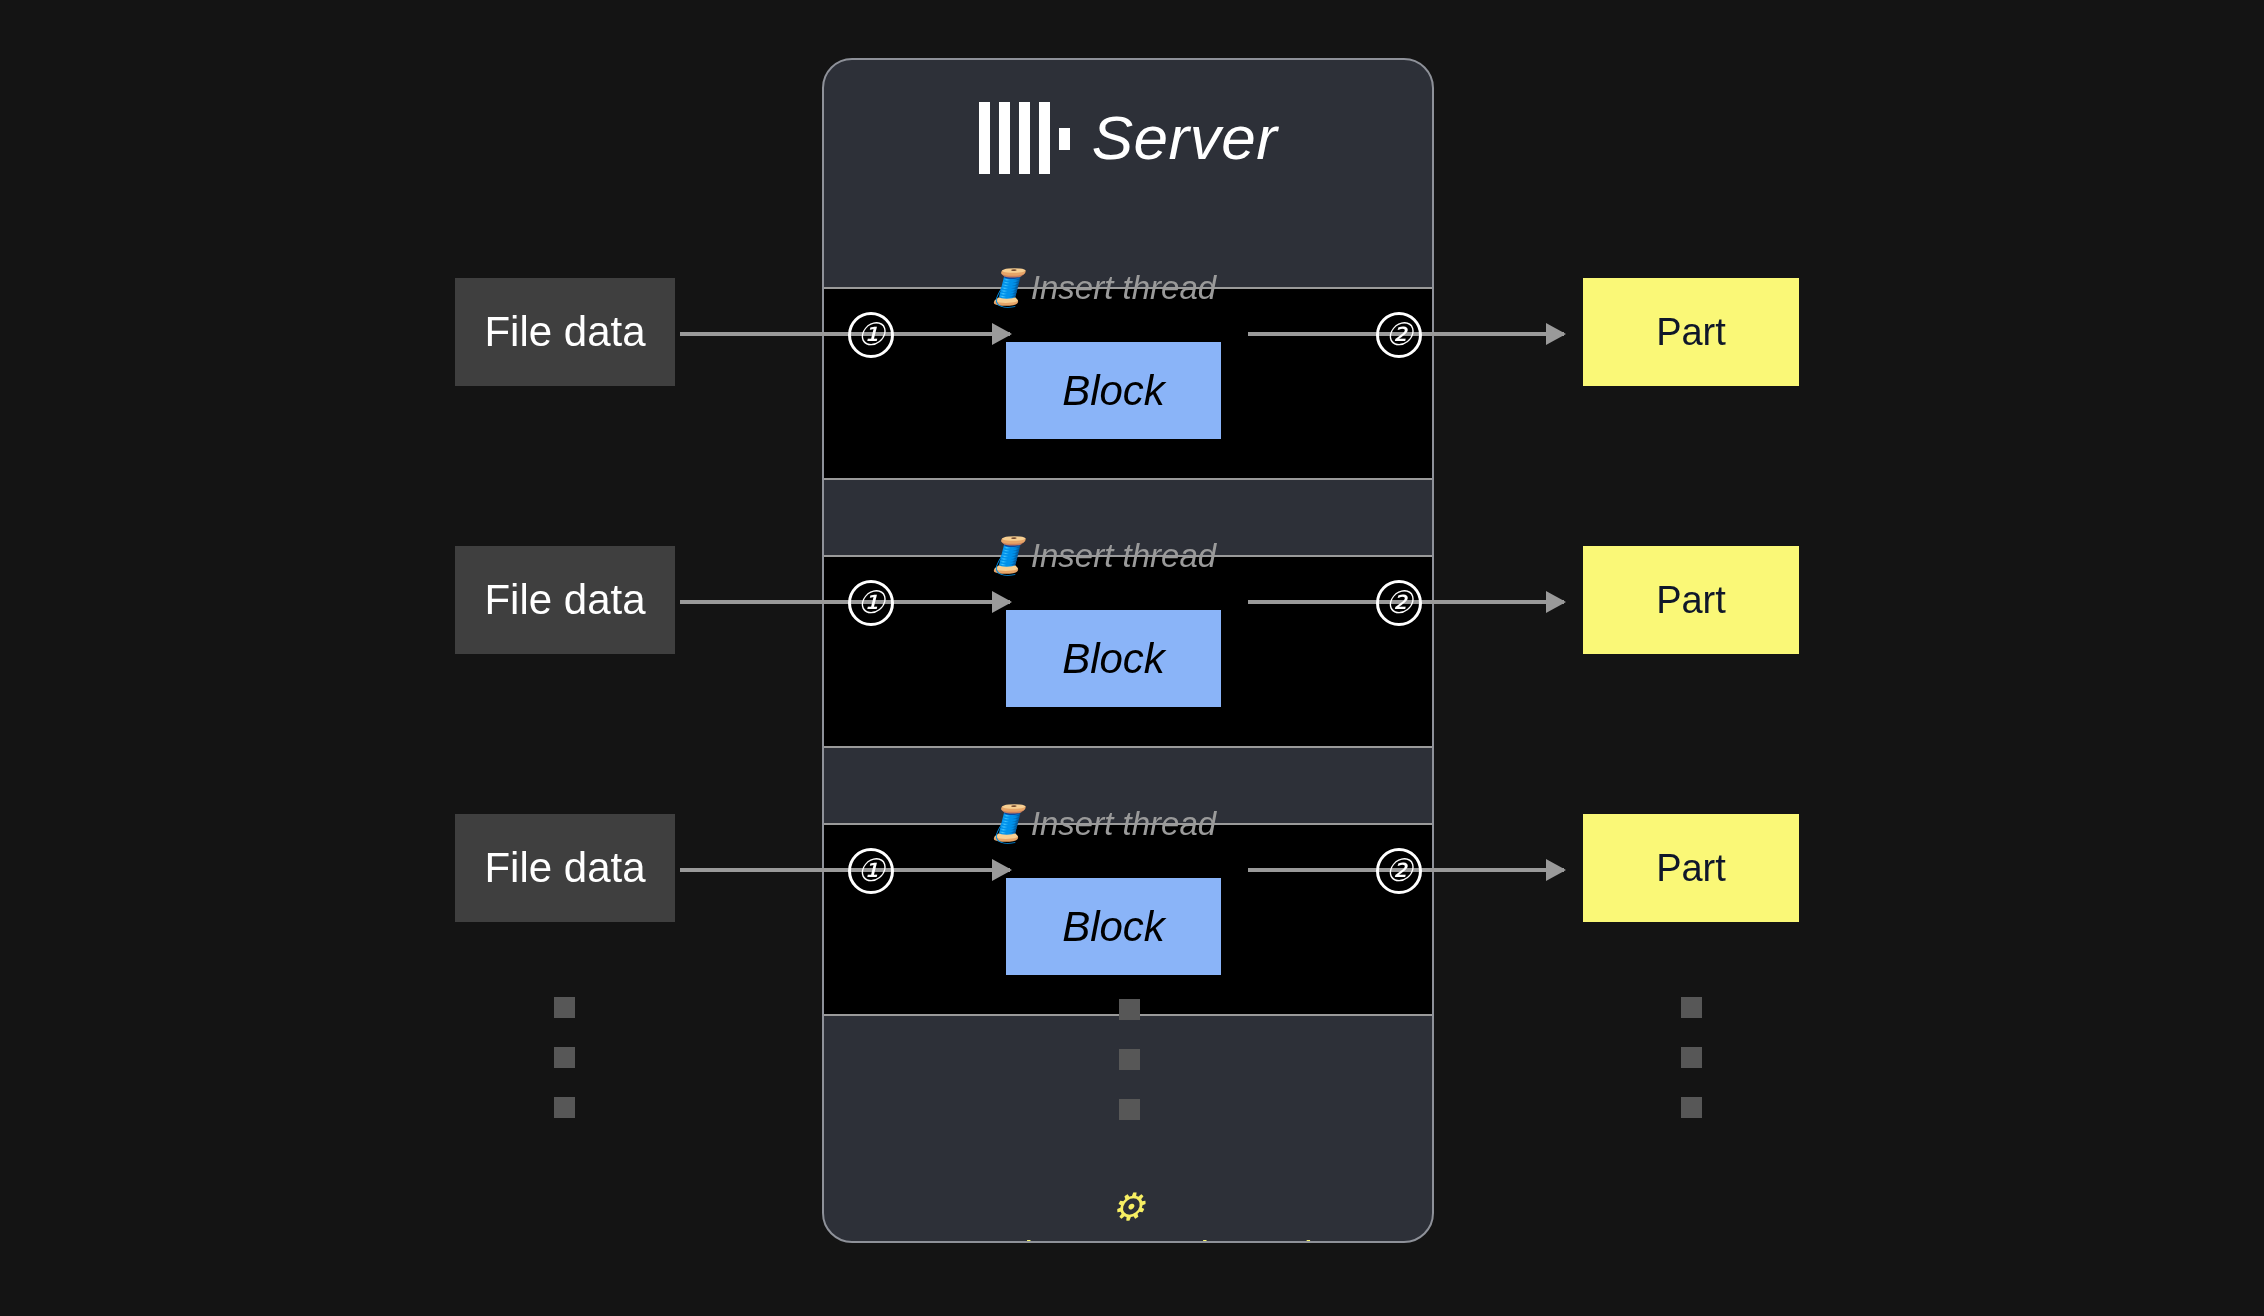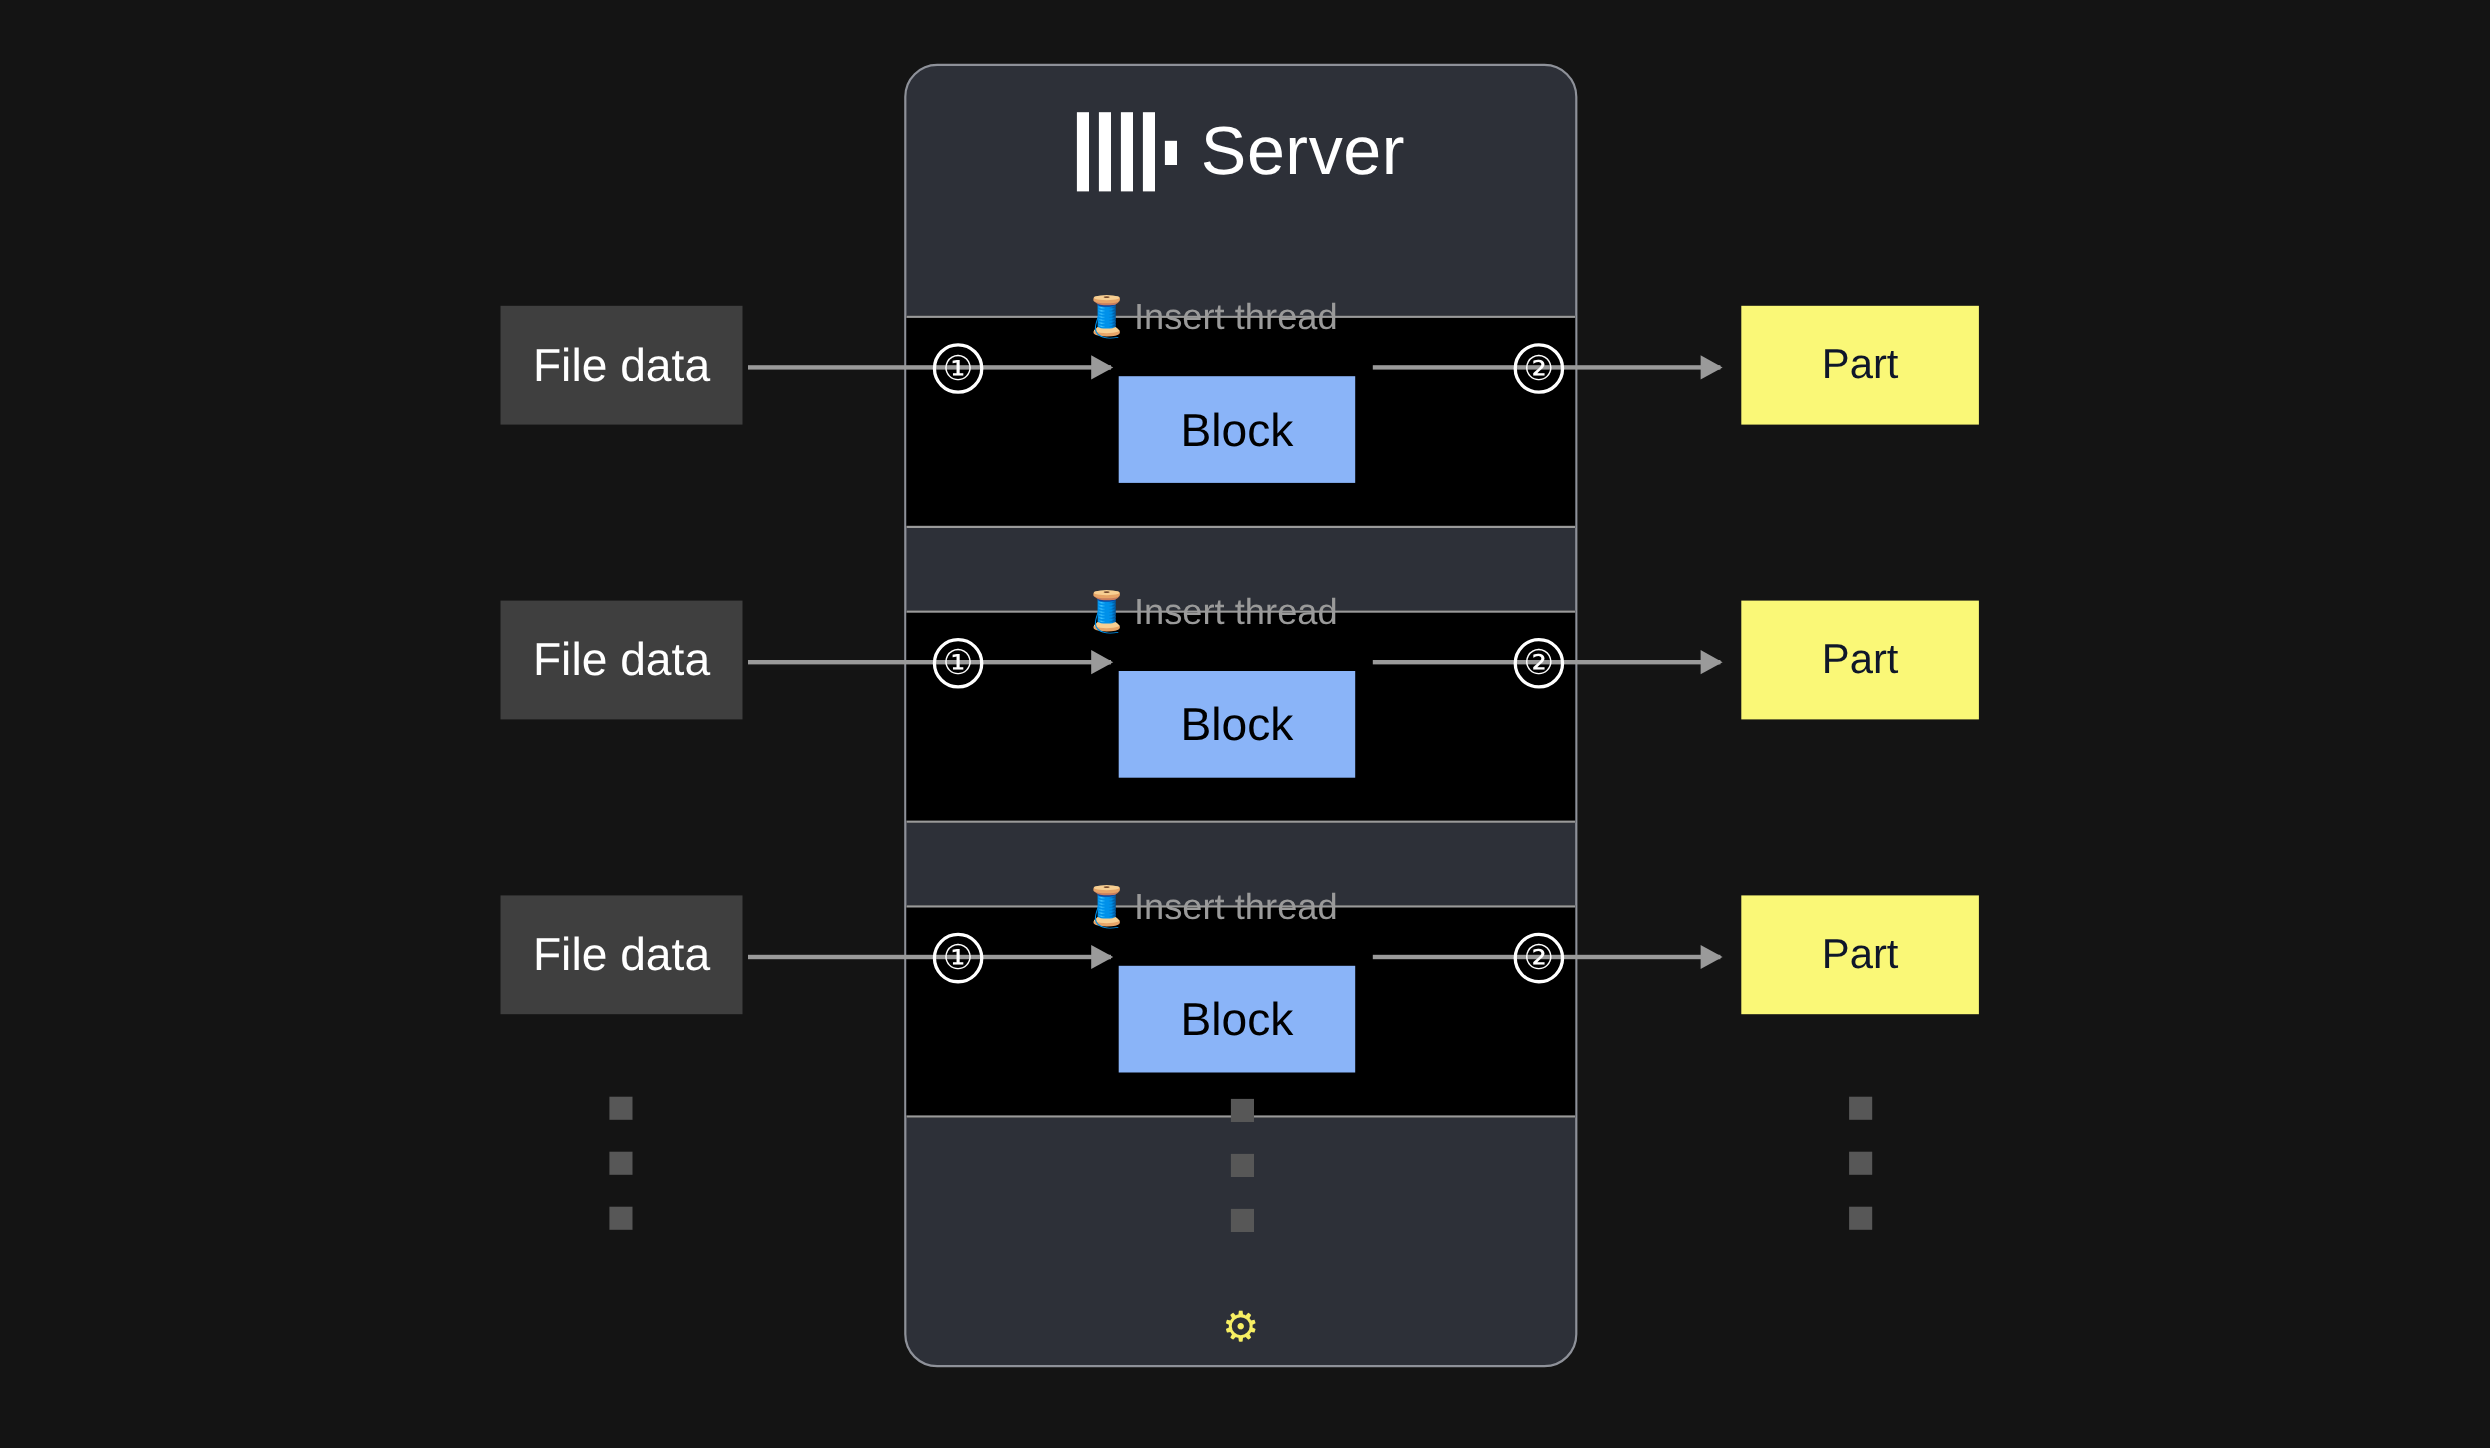--- a/index.html
+++ b/index.html
@@ -23,20 +23,21 @@
   #server-panel {
     position: absolute;
     left: 822px;
     top: 58px;
     width: 612px;
     height: 1185px;
     background: #2d3038;
     border: 2px solid #8e9199;
     border-radius: 30px;
     overflow: hidden;
+    font-style: italic;
   }
 
   #server-header {
     position: absolute;
     left: 0; top: 0;
     width: 100%;
     height: 155px;
     display: flex;
     align-items: center;
     justify-content: center;
@@ -113,21 +114,21 @@
   }
   .thread-label-text {
     color: #9a9a9a;
     font-size: 33px;
     line-height: 40px;
   }
 
   
   .block-box {
     position: absolute;
-    left: 193px;
+    left: 182px;
     width: 215px;
     height: 97px;
     background: #8ab4f8;
     display: flex;
     align-items: center;
     justify-content: center;
     z-index: 7;
   }
   .block-box.blk-0 { top: 282px; }
   .block-box.blk-1 { top: 550px; }

